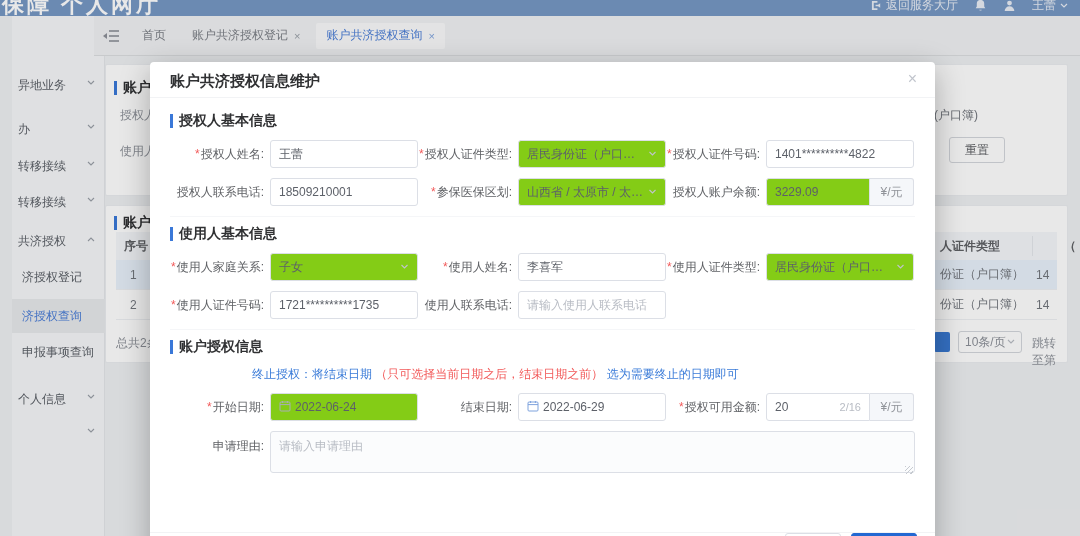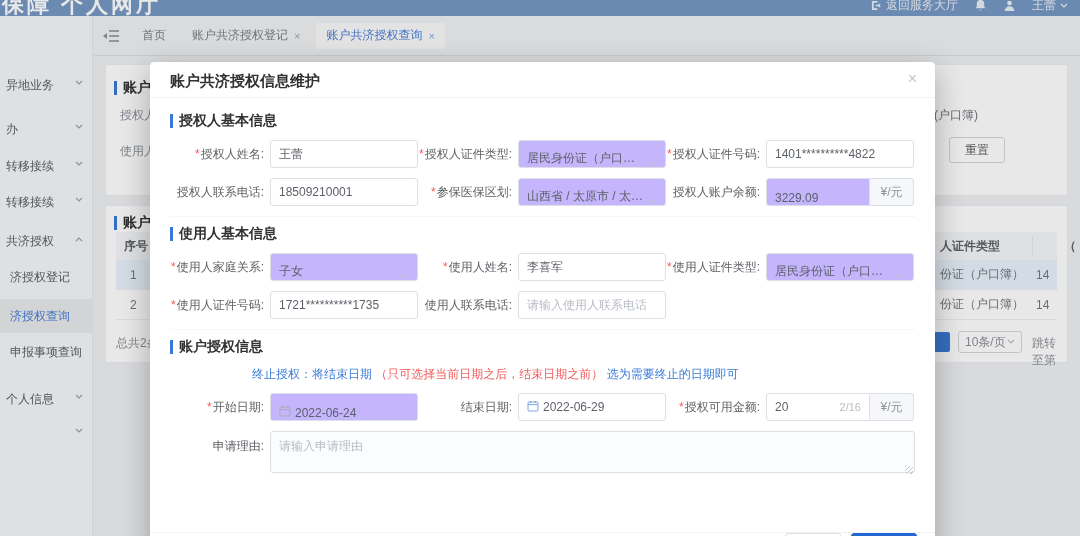--- a/index.html
+++ b/index.html
@@ -8,21 +8,21 @@
   .page { position:relative; width:1080px; height:536px; background:#eef0f2; overflow:hidden; }
 
   
   .topbar { position:absolute; left:0; top:0; width:1080px; height:16px; background:#7698c4; z-index:1; overflow:hidden; }
   .brand { position:absolute; left:2px; top:-10px; font-size:22px; font-weight:bold; color:#fff; letter-spacing:3px; white-space:nowrap; }
   .top-right { position:absolute; right:12px; top:-3px; display:flex; align-items:center; gap:16px; color:#e9eef6; font-size:12px; white-space:nowrap; }
   .top-right .tr-item { display:flex; align-items:center; gap:4px; cursor:pointer; }
   .top-right svg { display:block; }
 
   
-  .sidebar { position:absolute; left:0; top:16px; width:93px; bottom:0; background:#f6f7f9; border-right:1px solid #e4e6ea; z-index:1; }
+  .sidebar { position:absolute; left:12px; top:16px; width:93px; bottom:0; background:#f6f7f9; border-right:1px solid #e4e6ea; z-index:1; }
   .side-item { position:absolute; left:0; width:93px; height:34px; display:flex; align-items:center; padding-left:6px; font-size:12px; color:#5a5f66; cursor:pointer; white-space:nowrap; overflow:hidden; }
   .side-item .chev { position:absolute; right:10px; top:12px; }
   .side-item.active { background:#e7e9ec; color:#4a7dd6; }
   .side-item.sub { padding-left:10px; }
 
   
   .tabbar { position:absolute; left:94px; right:0; top:16px; height:40px; background:#f0f1f3; border-bottom:1px solid #dcdee1; display:flex; align-items:center; padding-left:8px; gap:6px; z-index:1; }
   .collapse-ic { width:18px; height:14px; margin-right:6px; cursor:pointer; }
   .tab { display:flex; align-items:center; gap:6px; height:26px; padding:0 10px; font-size:12px; color:#7b7f86; cursor:pointer; border-radius:2px; white-space:nowrap; }
   .tab .x { font-size:11px; color:#9aa0a8; }
@@ -55,21 +55,21 @@
   .m-close { position:absolute; right:18px; top:8px; font-size:16px; color:#c0c4cc; cursor:pointer; }
   .m-body { padding:6px 20px 0; }
   .m-sec { padding-top:8px; }
   .m-sec + .m-sec { border-top:1px solid #f5f6f8; margin-top:10px; }
 
   .frow { display:flex; margin-top:10px; }
   .fi { display:flex; align-items:center; width:248px; }
   .fi .lbl { width:100px; text-align:right; font-size:12px; color:#606266; padding-right:6px; white-space:nowrap; flex:none; }
   .req { color:#f25a5a; margin-right:1px; }
   .ctl { flex:1; min-width:0; height:28px; border:1px solid #dcdfe6; border-radius:3px; display:flex; align-items:center; padding:0 8px; font-size:12px; color:#5d6169; background:#fff; gap:4px; white-space:nowrap; overflow:hidden; }
-  .ctl.dis { background:#c4b5fd;align-items:flex-end; }
+  .ctl.dis { background:#84cc16; }
   .ctl .val { flex:1; overflow:hidden; text-overflow:ellipsis; }
   .ctl .caret { flex:none; }
   input.ctl { display:block; padding:0 8px; }
   input.ctl::placeholder, textarea::placeholder { color:#b8bcc4; }
   .grp { display:flex; flex:1; min-width:0; }
   .grp .ctl { border-radius:3px 0 0 3px; }
   .unit { flex:none; width:44px; height:28px; background:#f5f7fa; border:1px solid #dcdfe6; border-left:none; border-radius:0 3px 3px 0; display:flex; align-items:center; justify-content:center; font-size:12px; color:#909399; }
   .counter { flex:none; font-size:11px; color:#b8bcc4; }
   .hint { margin:10px 0 0 82px; font-size:12px; }
   .hint .h-blue { color:#3a7bd8; }

